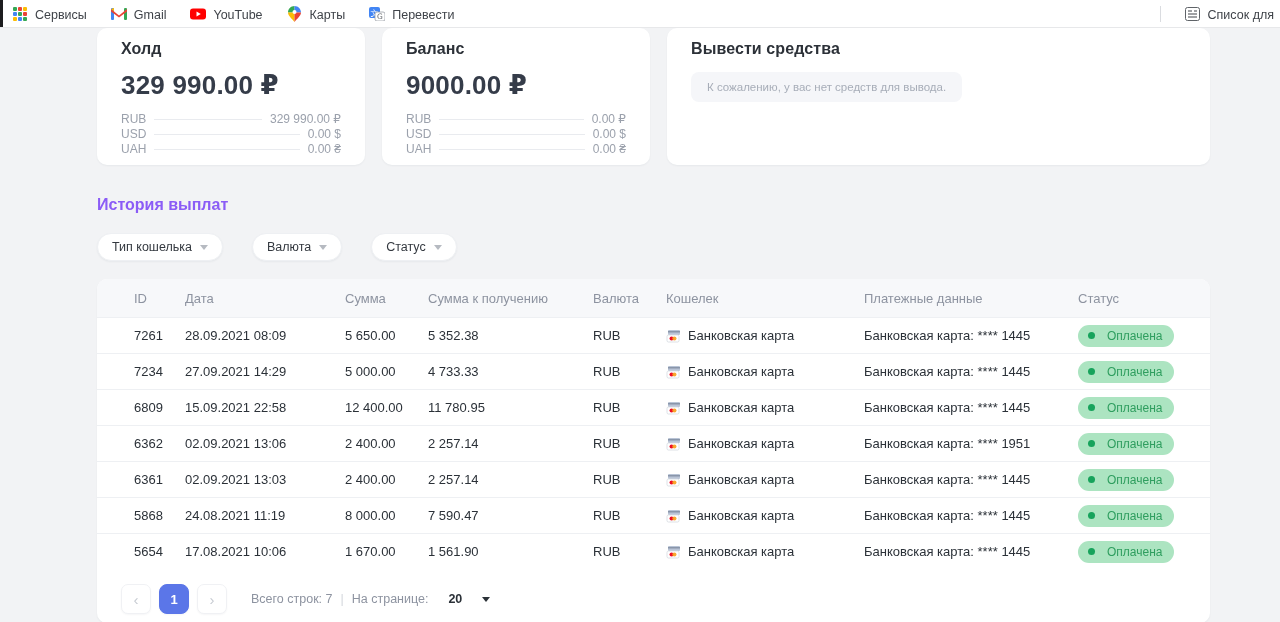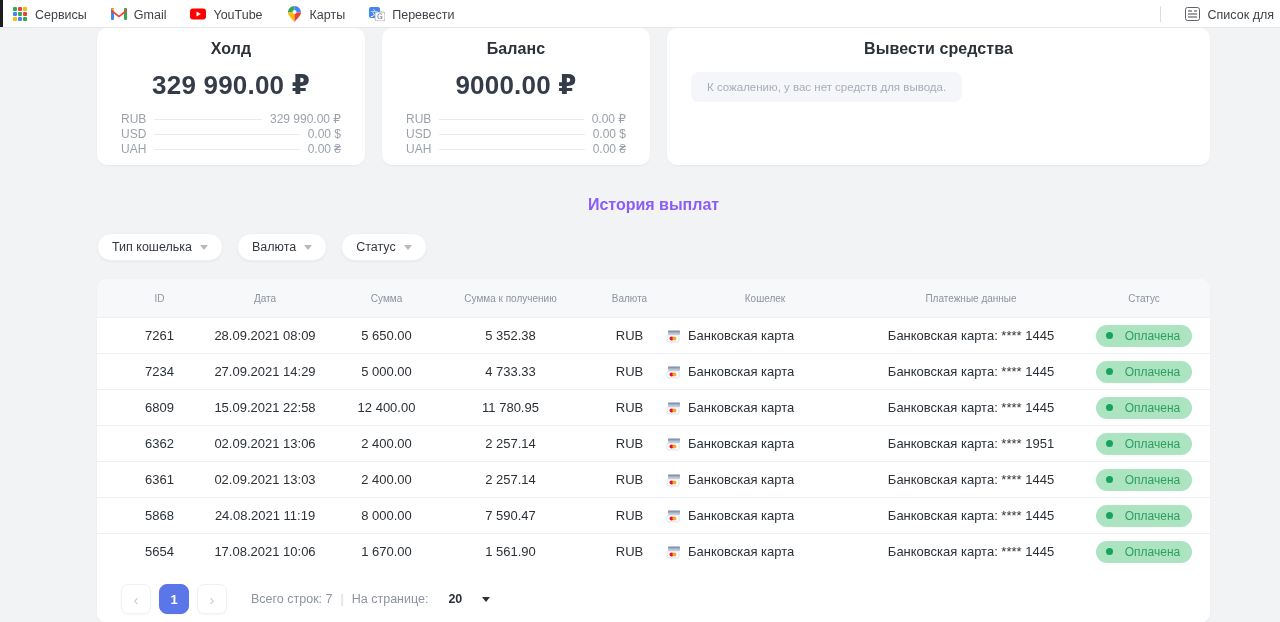--- a/index.html
+++ b/index.html
@@ -19,21 +19,21 @@
   .bar-edge { position:absolute; left:0; top:0; width:3px; height:28px; background:#1d1d1f; }
   .bm-item { display:flex; align-items:flex-end; gap:7px; font-size:12.5px; color:#3f4349; cursor:pointer; }
   .bm-item .ico { width:16px; height:16px; display:flex; align-items:center; justify-content:center; flex:0 0 auto; }
   .apps-grid { display:grid; grid-template-columns:repeat(3,4px); grid-template-rows:repeat(3,4px); gap:1px; }
   .apps-grid span { width:4px; height:4px; border-radius:1px; }
   .bm-spacer { flex:1; }
   .bm-sep { width:1px; height:16px; background:#dadce0; flex:0 0 auto; }
   .reading-list { margin-right:-4px; }
 
   
-  .page { height:594px; padding-left:97px;text-align:center; }
+  .page { height:594px; padding-left:97px; }
   .content { width:1113px; }
 
   .cards-row { display:flex; gap:17px; }
   .card {
     background:#ffffff; border-radius:10px; height:137px;
     box-shadow:0 1px 2px rgba(20,30,50,.05); padding:12px 24px 0 24px;
   }
   .card.small { width:268px; }
   .card.wide { width:543px; }
   .card-title { font-size:16px; font-weight:bold; color:#2c3138; letter-spacing:.1px; }
@@ -41,36 +41,36 @@
   .cur-rows { margin-top:11px; }
   .cur-row { display:flex; align-items:baseline; font-size:12px; color:#9ba1ac; height:15px; }
   .cur-row .leader { flex:1; border-bottom:1px solid #e9ebef; margin:0 8px; transform:translateY(-3px); }
   .notice {
     margin-top:14px; width:fit-content; background:#f5f6f9; border-radius:8px;
     padding:9px 16px; font-size:11.5px; color:#a7adb8;
   }
 
   .section-title { font-size:16px; font-weight:bold; color:#8b5cf6; margin:31px 0 0 0; }
 
-  .filters { display:flex; gap:14px; margin-top:19px; }
+  .filters { display:flex; gap:29px; margin-top:19px; }
   .filter-pill {
     background:#ffffff; border:1px solid #eef0f3; border-radius:16px;
     box-shadow:0 1px 2px rgba(20,30,50,.05);
     height:28px; display:flex; align-items:center; gap:8px; padding:0 14px;
     font-size:12.5px; color:#33383f; cursor:pointer;
   }
   .caret-down { width:0; height:0; border-left:4px solid transparent; border-right:4px solid transparent; border-top:5px solid #b6bac1; }
 
   
   .table-card {
     margin-top:18px; background:#ffffff; border-radius:10px;
     box-shadow:0 1px 2px rgba(20,30,50,.05); height:344px; overflow:hidden;
   }
   .t-grid { display:grid; grid-template-columns:51px 160px 83px 165px 73px 198px 214px 1fr; align-items:center; padding-left:37px; }
-  .t-head { height:38px; background:#f7f8fa; font-size:10px; color:#8d93a0; }
+  .t-head { height:38px; background:#f7f8fa; font-size:13px; color:#8d93a0; }
   .t-row { height:36px; border-top:1px solid #eef0f3; font-size:13px; color:#2b3138; background:#fff; }
   .t-row:first-of-type { border-top:none; }
   .wallet-cell { display:flex; align-items:center; gap:7px; }
   .wallet-cell .cardico { flex:0 0 auto; display:flex; }
   .badge {
     display:inline-flex; align-items:center; gap:12px;
     background:#ace4c1; color:#2f9e5f; border-radius:12px;
     font-size:12px; padding:4px 12px 4px 10px; width:fit-content;
   }
   .badge .dot { width:7px; height:7px; border-radius:50%; background:#17a35c; }

